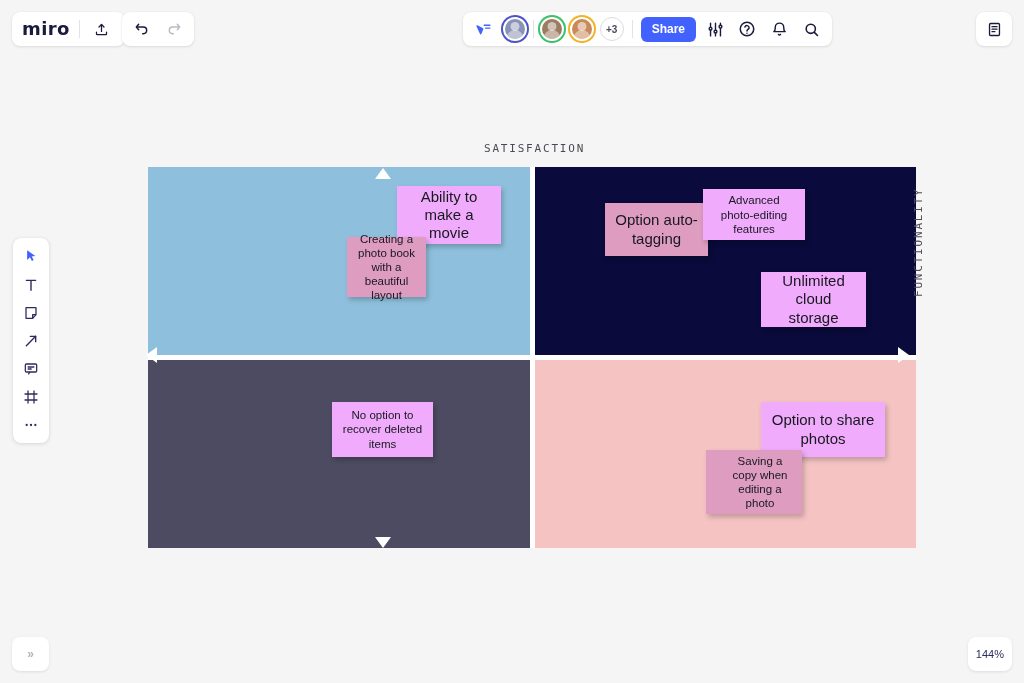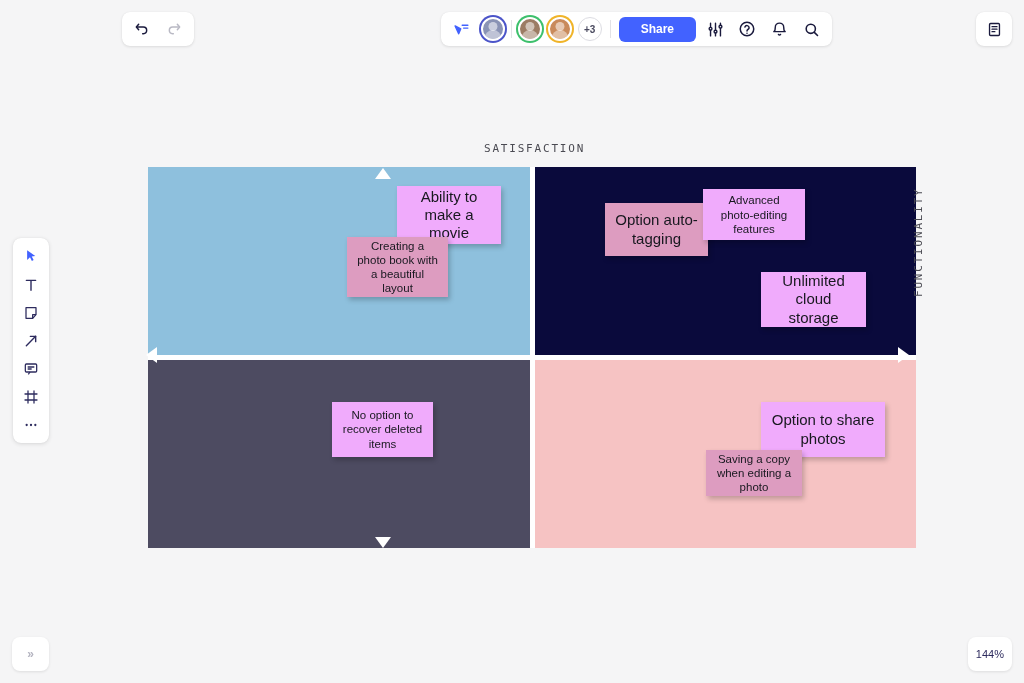--- a/index.html
+++ b/index.html
@@ -45,21 +45,21 @@
              position: absolute; top: 3px; left: 50%; transform: translateX(-50%); }
   .av-body { width: 17px; height: 9px; border-radius: 9px 9px 0 0; background: rgba(255,255,255,.45);
              position: absolute; bottom: 0; left: 50%; transform: translateX(-50%); }
   .av-more {
     width: 24px; height: 24px; border-radius: 50%; background: #fff;
     border: 1px solid #dcdce2; color: #4a4a5f; font-size: 10px; font-weight: 700;
     display: flex; align-items: center; justify-content: center; cursor: pointer;
   }
   .share-btn {
     background: #4262ff; color: #fff; font-size: 12px; font-weight: 700;
-    border: none; border-radius: 6px; height: 25px; padding: 0 22px;
+    border: none; border-radius: 6px; height: 25px; padding: 0 11px;
     cursor: pointer; font-family: "Liberation Sans", sans-serif;
   }
   #doc-bar { right: 12px; top: 12px; height: 34px; width: 36px; justify-content: center; }
 
   
   #toolbar {
     position: absolute; left: 13px; top: 238px; width: 36px;
     background: #fff; border-radius: 8px; padding: 6px 0;
     box-shadow: 0 1px 4px rgba(0,0,0,.12), 0 0 1px rgba(0,0,0,.10);
     display: flex; flex-direction: column; align-items: center; gap: 3px;
@@ -118,20 +118,31 @@
     background: #fff; border-radius: 8px; display: flex; align-items: center;
     justify-content: center; color: #2d2b5e; font-size: 11px; font-weight: 400;
     box-shadow: 0 1px 3px rgba(0,0,0,.10); cursor: pointer; padding: 0 8px;
   }
 </style>
 </head>
 <body>
 
 <div id="app">
 
+  <div class="bar" id="topleft-bar">
+    <div class="miro-logo">miro</div>
+    <div class="vdiv"></div>
+    <div class="ibtn">
+      <svg width="15" height="15" viewBox="0 0 24 24" fill="none" stroke="currentColor" stroke-width="2" stroke-linecap="round" stroke-linejoin="round">
+        <path d="M12 15V4"></path>
+          <path d="M8 8l4-4 4 4"></path>
+          <path d="M4 16v3a1 1 0 001 1h14a1 1 0 001-1v-3"></path>
+      </svg>
+    </div>
+  </div>
 
   <div class="bar" id="undo-bar">
     <div class="ibtn">
       <svg width="16" height="16" viewBox="0 0 24 24" fill="none" stroke="currentColor" stroke-width="2.2" stroke-linecap="round" stroke-linejoin="round">
         <path d="M4 9h10a5 5 0 010 10h-1"></path>
           <path d="M7 5L3.5 9 7 13"></path>
       </svg>
     </div>
     <div class="ibtn" style="color:#b9b9c4">
       <svg width="16" height="16" viewBox="0 0 24 24" fill="none" stroke="currentColor" stroke-width="2.2" stroke-linecap="round" stroke-linejoin="round">
@@ -259,25 +270,25 @@
   <div class="arrow arrow-up" style="border-left:8px solid transparent;border-right:8px solid transparent;border-bottom:11px solid #fff;"></div>
   <div class="arrow arrow-down" style="border-left:8px solid transparent;border-right:8px solid transparent;border-top:11px solid #fff;"></div>
   <div class="arrow arrow-left" style="border-top:8px solid transparent;border-bottom:8px solid transparent;border-right:11px solid #fff;"></div>
   <div class="arrow arrow-right" style="border-top:8px solid transparent;border-bottom:8px solid transparent;border-left:11px solid #fff;"></div>
 
   <div class="axis-label" id="lbl-satisfaction">SATISFACTION</div>
   <div class="axis-label" id="lbl-functionality">FUNCTIONALITY</div>
 
   <div id="notes-layer">
       <div class="note white" style="left: 397px; top: 186px; width: 104px; height: 58px; font-size: 15px;">Ability to make a movie</div>
-      <div class="note pink" style="left: 347px; top: 237px; width: 101px; height: 60px; font-size: 11.5px;">Creating a photo book with a beautiful layout</div>
+      <div class="note pink" style="left: 347px; top: 237px; width: 79px; height: 60px; font-size: 11.5px;">Creating a photo book with a beautiful layout</div>
       <div class="note pink" style="left: 605px; top: 203px; width: 103px; height: 53px; font-size: 15px;">Option auto-tagging</div>
       <div class="note white" style="left: 703px; top: 189px; width: 102px; height: 51px; font-size: 11.5px;">Advanced photo-editing features</div>
       <div class="note white" style="left: 761px; top: 272px; width: 105px; height: 55px; font-size: 15px; text-align: center;">Unlimited cloud storage</div>
       <div class="note white" style="left: 332px; top: 402px; width: 101px; height: 55px; font-size: 11.5px;">No option to recover deleted items</div>
       <div class="note white" style="left: 761px; top: 402px; width: 124px; height: 55px; font-size: 15px;">Option to share photos</div>
-      <div class="note pink" style="left: 706px; top: 450px; width: 96px; height: 46px; font-size: 11.5px;">Saving a copy when editing a photo</div>
+      <div class="note pink" style="left: 706px; top: 450px; width: 96px; height: 64px; font-size: 11.5px; padding-left: 20px;">Saving a copy when editing a photo</div>
     </div>
 
   <div id="expand-btn">»</div>
   <div id="zoom-badge">144%</div>
 
 </div>
 
 </body></html>

